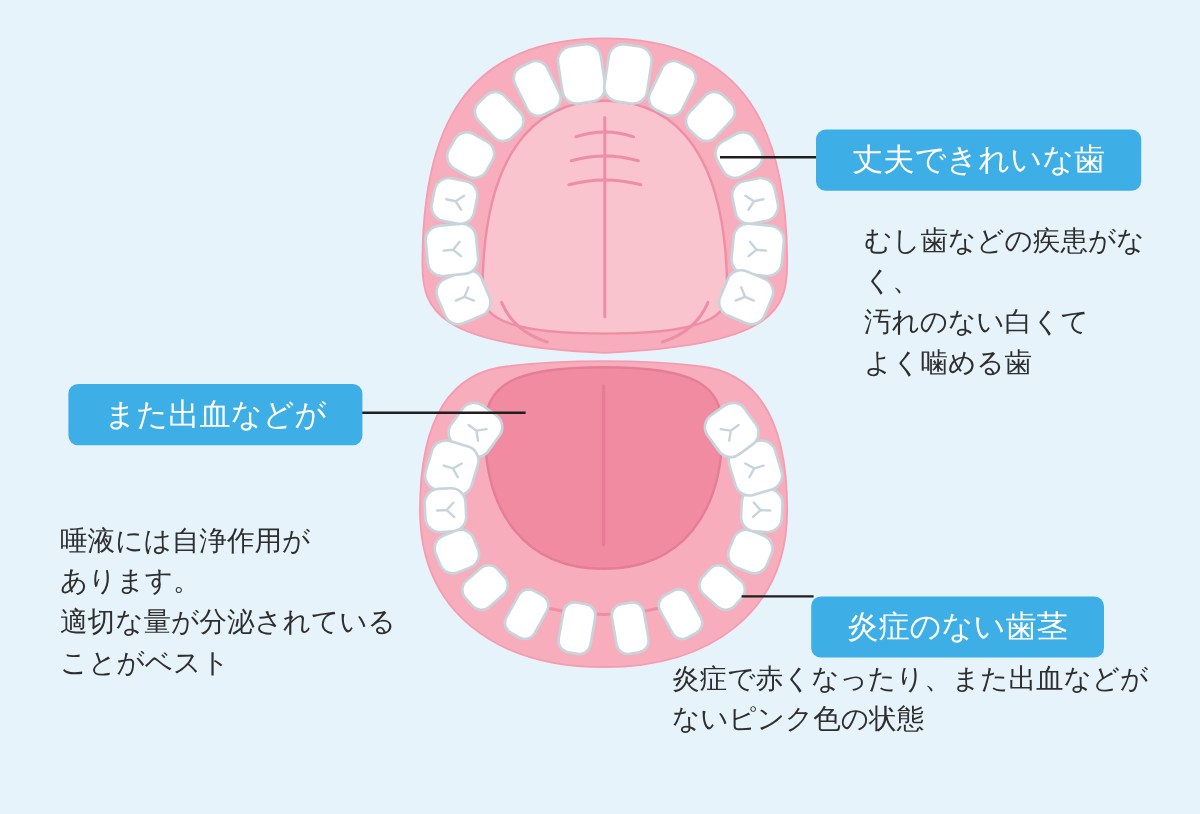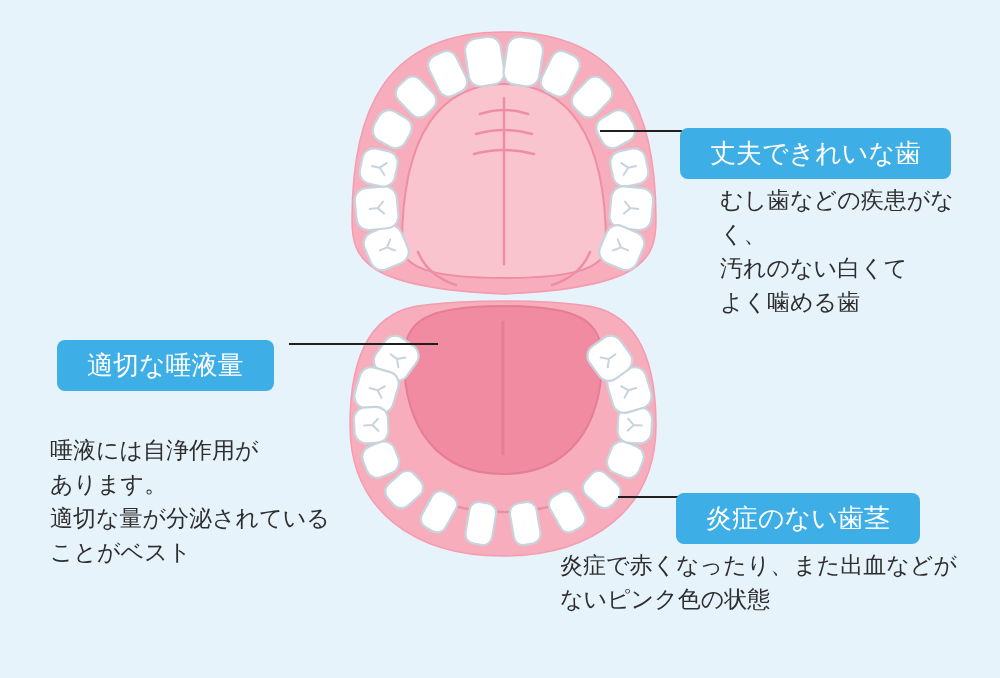--- a/index.html
+++ b/index.html
@@ -24,30 +24,30 @@
   .gum{fill:var(--gum-pink);stroke:var(--gum-outline);stroke-width:1.5;}
   .palate{fill:var(--palate-pink);stroke:var(--palate-line);stroke-width:2;}
   .pline{fill:none;stroke:var(--palate-line);stroke-width:2.5;stroke-linecap:round;}
   .tongue{fill:var(--tongue-pink);stroke:var(--tongue-line);stroke-width:2;}
   .tline{fill:none;stroke:var(--tongue-line);stroke-width:3;stroke-linecap:round;}
   .tooth{fill:var(--tooth-white);stroke:var(--tooth-outline);stroke-width:2.2;}
   .fissure{fill:none;stroke:var(--tooth-outline);stroke-width:2;stroke-linecap:round;}
   .pointer{stroke:var(--pointer-line);stroke-width:2;}
   .callout{
     position:absolute;background:var(--label-blue);color:var(--label-text);
-    font-size:26px;line-height:1.1;padding:11px 30px;border-radius:8px;white-space:nowrap;margin-top:20px;
+    font-size:26px;line-height:1.1;padding:11px 30px;border-radius:8px;white-space:nowrap;
   }
   .desc{
     position:absolute;color:var(--text-dark);font-size:23px;line-height:34px;white-space:pre-line;
   }
   .callout-teeth{left:680px;top:108px;}
   .desc-teeth{left:720px;top:183px;}
   .callout-saliva{left:57px;top:320px;}
   .desc-saliva{left:50px;top:392px;margin-top:41px;}
-  .callout-gums{left:676px;top:473px;}
+  .callout-gums{left:676px;top:497px;}
   .desc-gums{left:560px;top:548px;}
 </style>
 </head>
 <body>
 
 <div class="stage">
 
   <svg id="mouth-svg" width="1000" height="678" viewBox="0 0 1000 678">
 
     <g>
@@ -173,21 +173,21 @@
     <line class="pointer" x1="600" y1="131" x2="682" y2="131"></line>
     <line class="pointer" x1="289" y1="344" x2="438" y2="344"></line>
     <line class="pointer" x1="618" y1="497" x2="678" y2="497"></line>
   </svg>
 
   <div class="callout callout-teeth">丈夫できれいな歯</div>
   <div class="desc desc-teeth">むし歯などの疾患がなく、
 汚れのない白くて
 よく噛める歯</div>
 
-  <div class="callout callout-saliva">適切な唾液量</div>
+  <div class="callout callout-saliva">また出血などが</div>
   <div class="desc desc-saliva">唾液には自浄作用が
 あります。
 適切な量が分泌されている
 ことがベスト</div>
 
   <div class="callout callout-gums">炎症のない歯茎</div>
   <div class="desc desc-gums">炎症で赤くなったり、また出血などが
 ないピンク色の状態</div>
 </div>
 

